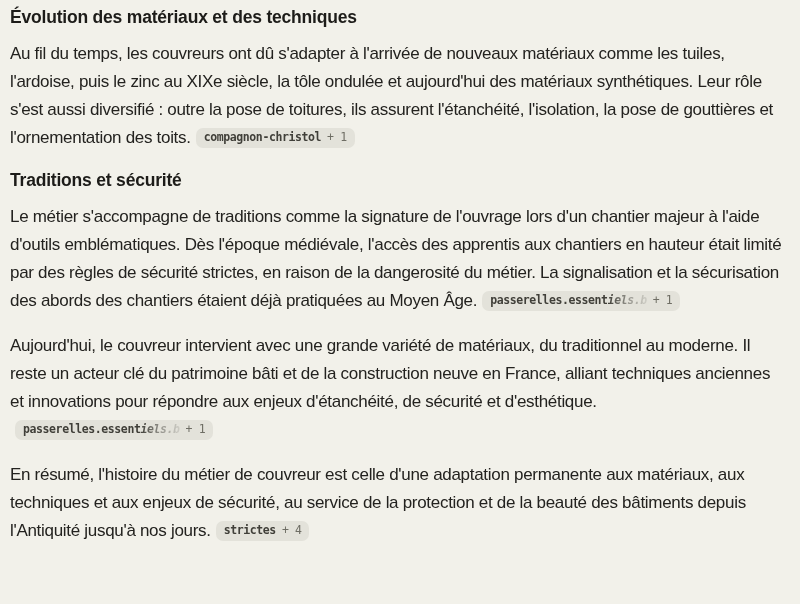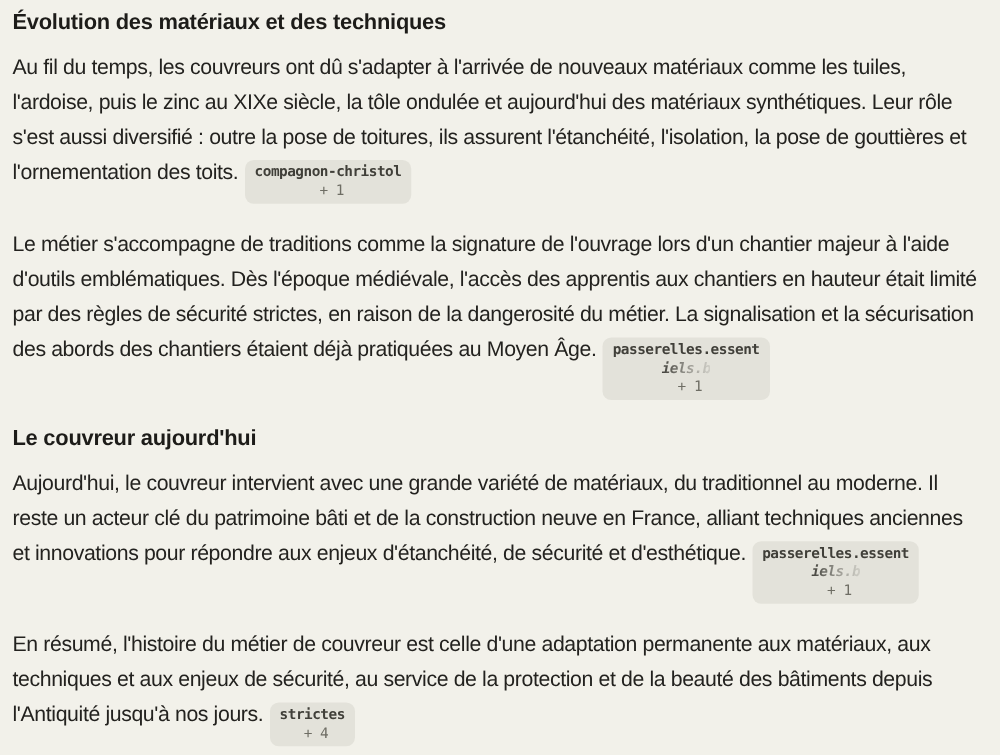--- a/index.html
+++ b/index.html
@@ -31,37 +31,36 @@
   }
   p.paragraph {
     font-size: 17px;
     line-height: 28px;
     letter-spacing: -0.3px;
     margin: 0;
     color: #23221f;
   }
   .citation-badge {
     display: inline-flex;
-    align-items: center;
+    align-items: flex-end;
     vertical-align: baseline;
     background: #e3e2da;
     border-radius: 7px;
     padding: 2px 8px 3px 8px;
     margin-left: 5px;
     font-family: "DejaVu Sans Mono", monospace;
     font-size: 11.5px;
     line-height: 15px;
     font-weight: 700;
     letter-spacing: -0.4px;
     color: #403f39;
     white-space: nowrap;
     position: relative;
     top: -2px;
     cursor: pointer;
-    flex-direction: column;
   }
   .badge-fade {
     background: linear-gradient(90deg, #403f39 0%, rgba(64,63,57,0.45) 55%, rgba(64,63,57,0.12) 100%);
     -webkit-background-clip: text;
     background-clip: text;
     color: transparent;
     font-style: italic;
   }
   .badge-count {
     color: #6e6d64;
@@ -77,29 +76,29 @@
   <div class="section">
     <h3 class="section-heading">Évolution des matériaux et des techniques</h3>
     <p class="paragraph"><span>Au fil du temps, les couvreurs ont dû s'adapter à l'arrivée de nouveaux matériaux comme les tuiles, l'ardoise, puis le zinc au XIXe siècle, la tôle ondulée et aujourd'hui des matériaux synthétiques. Leur rôle s'est aussi diversifié : outre la pose de toitures, ils assurent l'étanchéité, l'isolation, la pose de gouttières et l'ornementation des toits.</span><span class="citation-badge">
           <span class="badge-main">compagnon-christol</span>
           <span class="badge-fade"></span>
           <span class="badge-count">+ 1</span>
         </span></p>
   </div>
 
   <div class="section">
+    <h3 class="section-heading">Traditions et sécurité</h3>
     <p class="paragraph"><span>Le métier s'accompagne de traditions comme la signature de l'ouvrage lors d'un chantier majeur à l'aide d'outils emblématiques. Dès l'époque médiévale, l'accès des apprentis aux chantiers en hauteur était limité par des règles de sécurité strictes, en raison de la dangerosité du métier. La signalisation et la sécurisation des abords des chantiers étaient déjà pratiquées au Moyen Âge.</span><span class="citation-badge">
           <span class="badge-main">passerelles.essent</span>
           <span class="badge-fade">iels.b</span>
           <span class="badge-count">+ 1</span>
         </span></p>
   </div>
 
   <div class="section">
-    <h3 class="section-heading">Le couvreur aujourd'hui</h3>
     <p class="paragraph"><span>Aujourd'hui, le couvreur intervient avec une grande variété de matériaux, du traditionnel au moderne. Il reste un acteur clé du patrimoine bâti et de la construction neuve en France, alliant techniques anciennes et innovations pour répondre aux enjeux d'étanchéité, de sécurité et d'esthétique.</span><span class="citation-badge">
           <span class="badge-main">passerelles.essent</span>
           <span class="badge-fade">iels.b</span>
           <span class="badge-count">+ 1</span>
         </span></p>
   </div>
 
   <div class="section">
     <p class="paragraph"><span>En résumé, l'histoire du métier de couvreur est celle d'une adaptation permanente aux matériaux, aux techniques et aux enjeux de sécurité, au service de la protection et de la beauté des bâtiments depuis l'Antiquité jusqu'à nos jours.</span><span class="citation-badge">
           <span class="badge-main">strictes</span>

